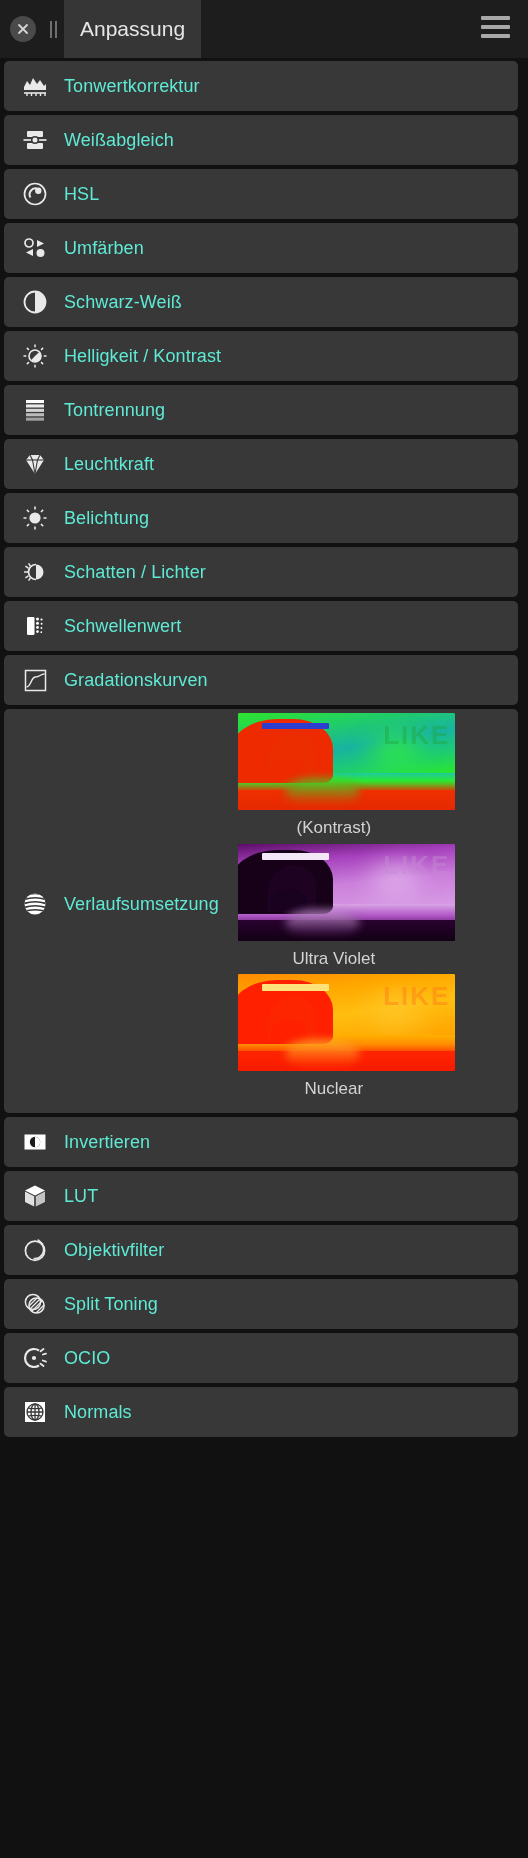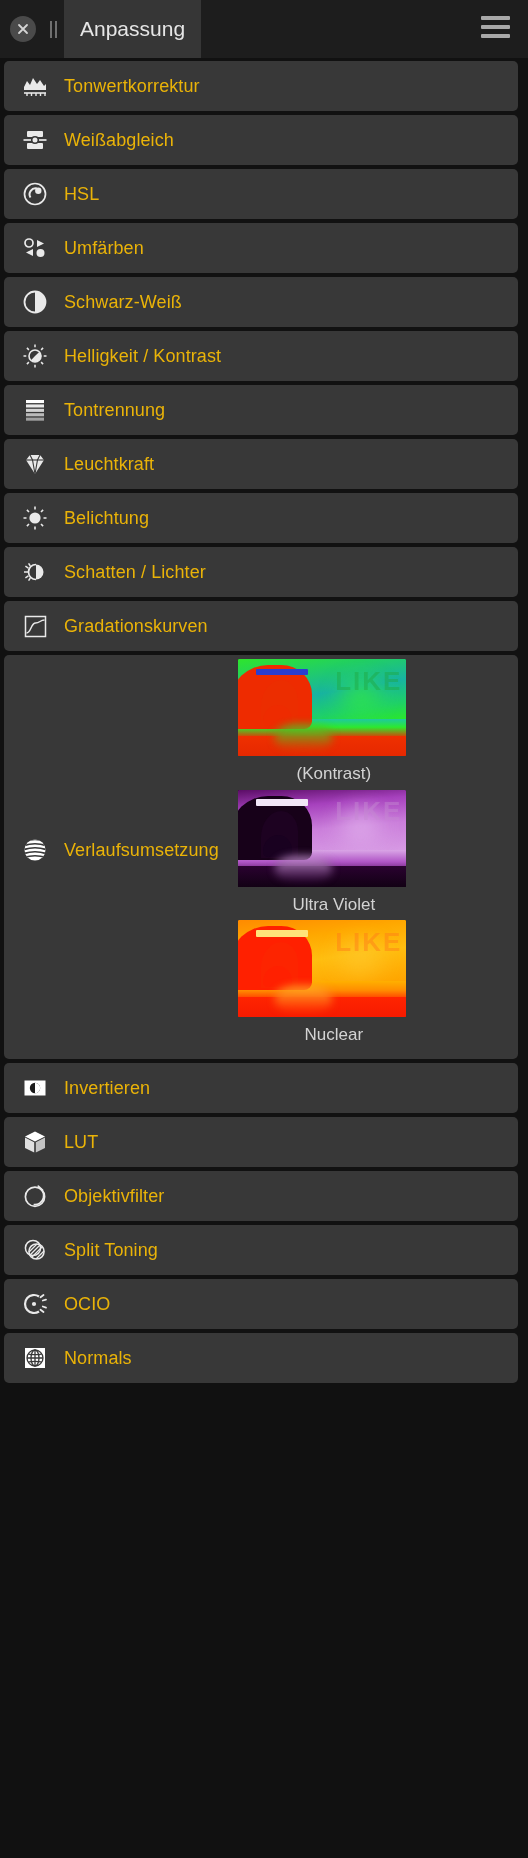--- a/index.html
+++ b/index.html
@@ -127,21 +127,21 @@
     min-width: 46px;
     height: 44px;
     display: flex;
     align-items: center;
     justify-content: center;
     color: #e9e9e9;
   }
   .adj-row .ico svg { display: block; }
   .adj-label {
     font-size: 18px;
-    color: #eab308;
+    color: #5eead4;
     letter-spacing: 0.1px;
     padding-left: 6px;
   }
 
   
   .adj-row.expanded {
     flex-direction: row;
     align-items: stretch;
     padding-left: 0;
     padding-bottom: 14px;
@@ -156,21 +156,21 @@
     display: flex;
     flex-wrap: wrap;
     gap: 6px 14px;
     padding: 4px 0 0 19px;
   }
   .preset {
     width: 192px;
     cursor: pointer;
   }
   .preset .thumb {
-    width: 168px;
+    width: 217px;
     height: 97px;
     border-radius: 1px;
     overflow: hidden;
     position: relative;
     background: #000;
   }
   .preset .pname {
     text-align: center;
     font-size: 17px;
     color: #d3d3d3;
@@ -385,20 +385,36 @@
         <span class="ico">
           <svg width="26" height="26" viewBox="0 0 26 26" fill="none" stroke="#e9e9e9" stroke-width="1.6">
             <path d="M14 5.5 A7.5 7.5 0 0 1 14 20.5 Z" fill="#e9e9e9" stroke="none"></path>
             <path d="M14 5.5 A7.5 7.5 0 0 0 14 20.5" stroke-width="1.7"></path>
             <path d="M2 13 L6 13 M3.4 7.2 L6.4 9.1 M3.4 18.8 L6.4 16.9 M6.6 4.4 L8.3 7 M6.6 21.6 L8.3 19" stroke-width="1.5"></path>
           </svg>
         </span>
         <span class="adj-label">Schatten / Lichter</span>
       </div>
 
+      <div class="adj-row">
+        <span class="ico">
+          <svg width="24" height="24" viewBox="0 0 24 24">
+            <rect x="4" y="3" width="7.5" height="18" rx="1.2" fill="#ffffff"></rect>
+            <circle cx="14.5" cy="5" r="1.5" fill="#ffffff"></circle>
+            <circle cx="18.5" cy="5.5" r="1.1" fill="#ffffff"></circle>
+            <circle cx="14.5" cy="9.2" r="1.5" fill="#ffffff"></circle>
+            <circle cx="18.6" cy="9.8" r="1" fill="#ffffff"></circle>
+            <circle cx="14.5" cy="13.4" r="1.4" fill="#ffffff"></circle>
+            <circle cx="18.4" cy="14" r="0.9" fill="#ffffff"></circle>
+            <circle cx="14.5" cy="17.6" r="1.3" fill="#ffffff"></circle>
+            <circle cx="18.3" cy="18.2" r="0.85" fill="#ffffff"></circle>
+          </svg>
+        </span>
+        <span class="adj-label">Schwellenwert</span>
+      </div>
 
       <div class="adj-row">
         <span class="ico">
           <svg width="25" height="25" viewBox="0 0 25 25" fill="none" stroke="#e9e9e9" stroke-width="1.5">
             <rect x="2.5" y="2.5" width="20" height="20"></rect>
             <path d="M3.5 19 C8 19 8 9 12.5 9 C17 9 17 6 21.5 6" stroke-width="1.5"></path>
           </svg>
         </span>
         <span class="adj-label">Gradationskurven</span>
       </div>

